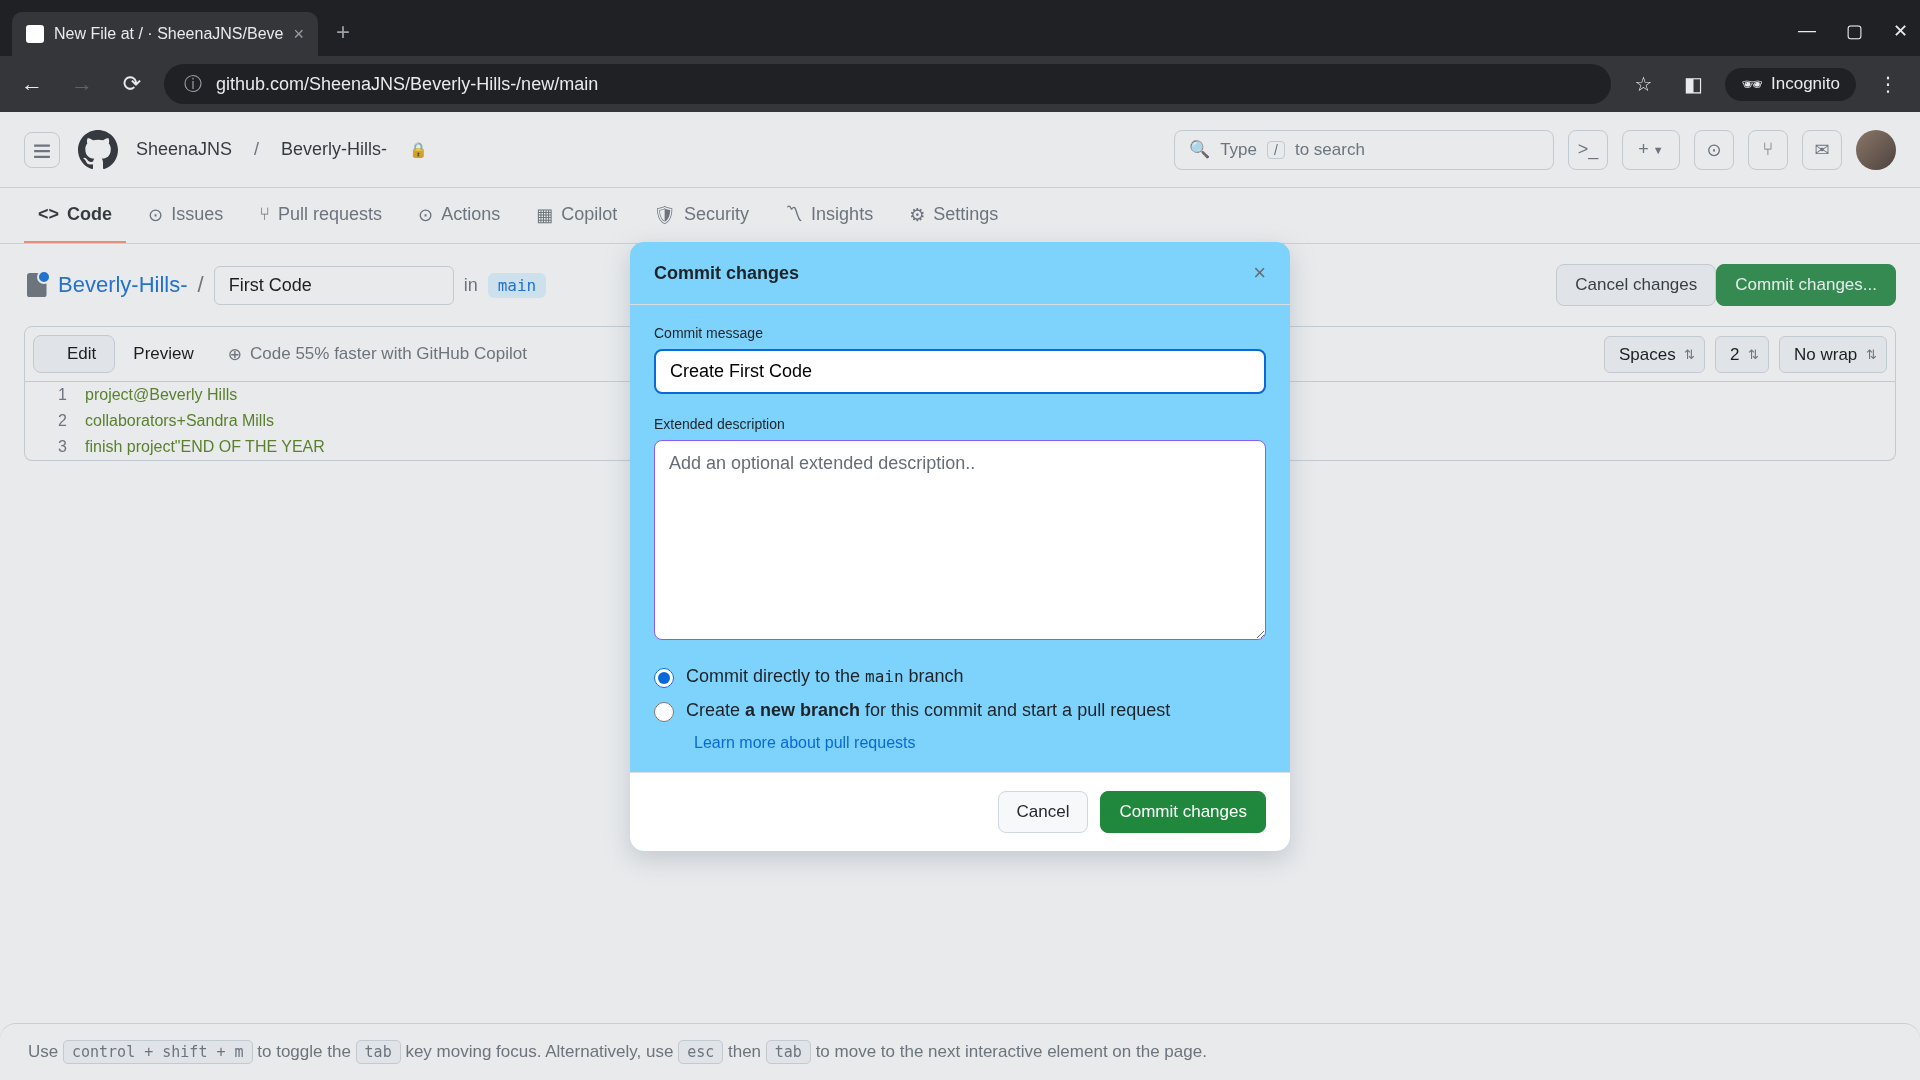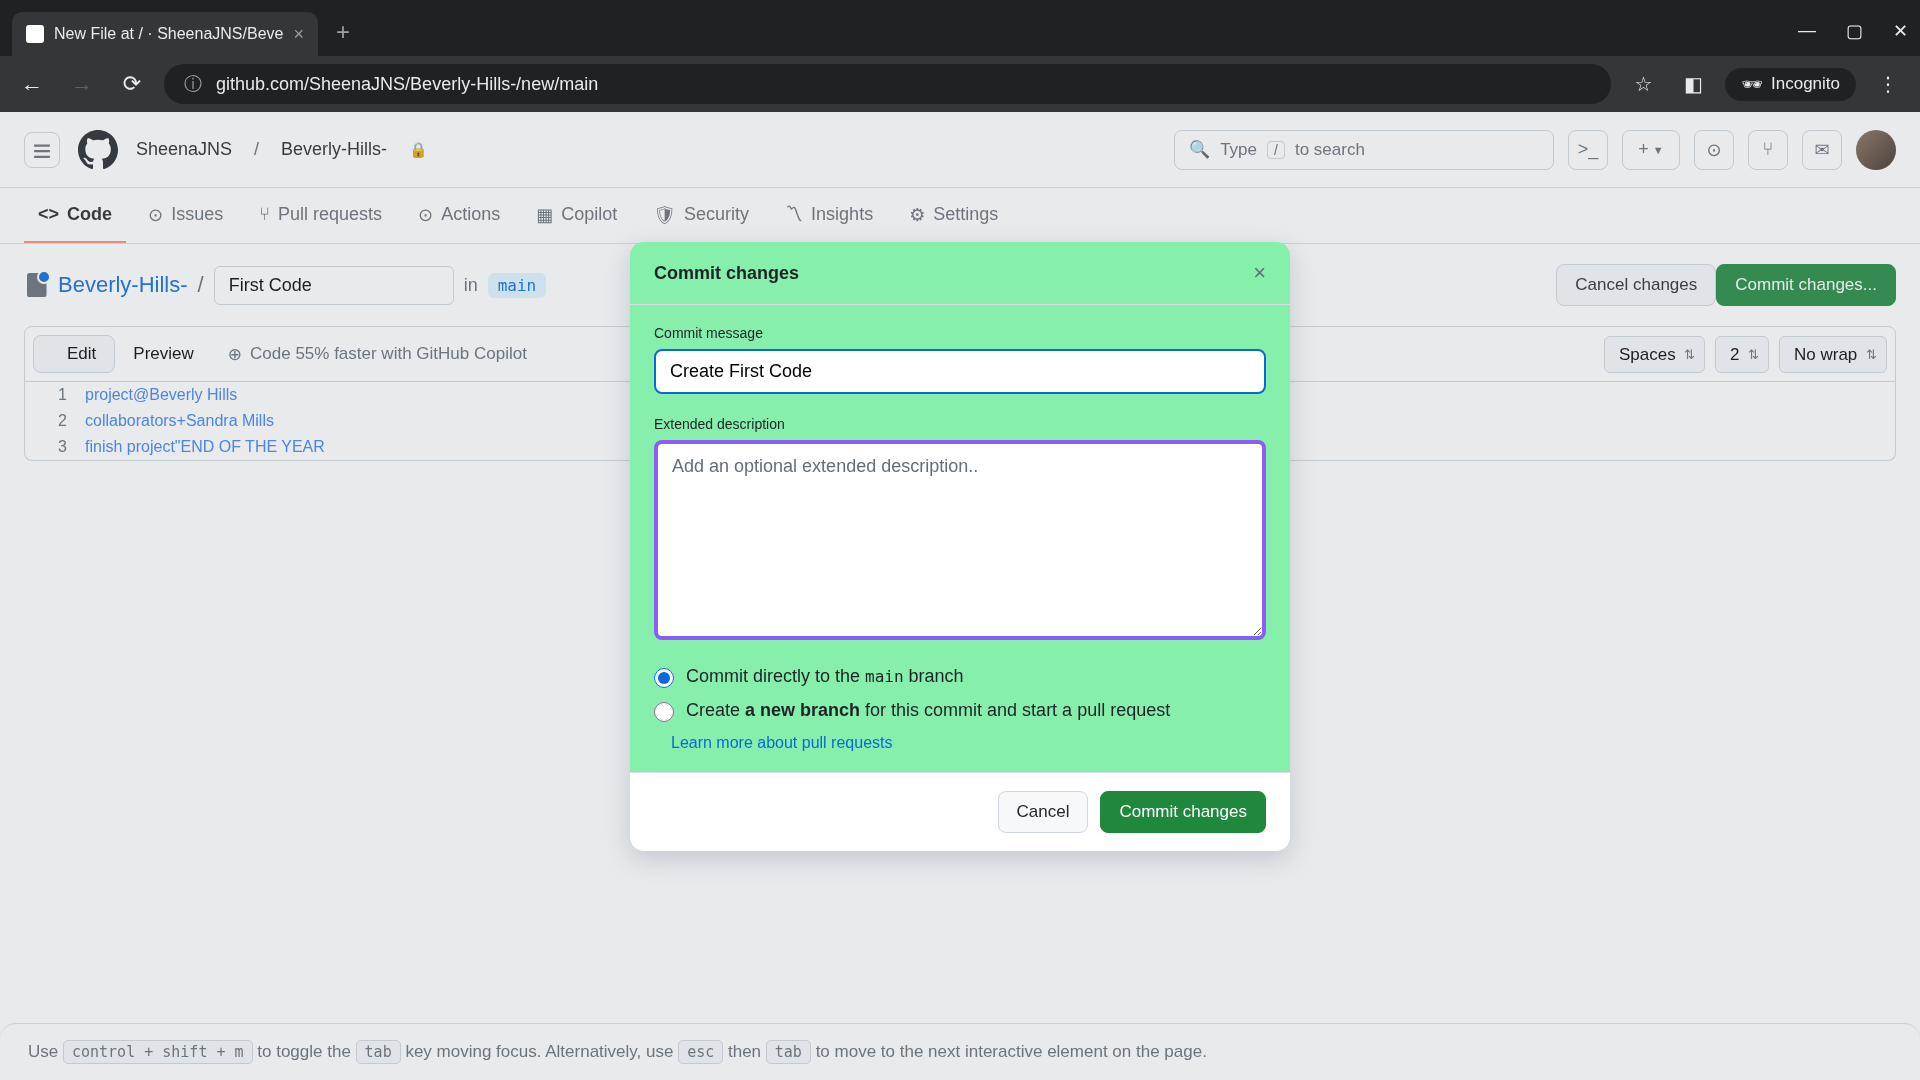--- a/index.html
+++ b/index.html
@@ -62,42 +62,42 @@
 .ed-tab.active { background:#f6f8fa; border:1px solid #d0d7de; font-weight:500;padding-left:33px; }
 .copilot-hint { display:flex; align-items:center; gap:8px; padding:8px 16px; color:#656d76; font-size:17px; cursor:pointer; }
 .editor-toolbar-right { margin-left:auto; display:flex; gap:10px; }
 .ed-select { border:1px solid #d0d7de; border-radius:6px; padding:8px 28px 8px 14px; font-size:17px; background:#f6f8fa; cursor:pointer; appearance:none; position:relative; }
 .sel-wrap { position:relative; display:inline-block; }
 .sel-wrap::after { content:"⇅"; position:absolute; right:10px; top:50%; transform:translateY(-50%); color:#656d76; font-size:13px; pointer-events:none; }
 
 .editor-body { border:1px solid #d0d7de; border-top:none; border-radius:0 0 8px 8px; font-family:ui-monospace,monospace; font-size:16px; }
 .code-line { display:flex; }
 .gutter { width:60px; text-align:right; padding:4px 18px 4px 0; color:#656d76; user-select:none; }
-.code { padding:4px 0; color:#3b82f6; }
+.code { padding:4px 0; color:#4d7c0f; }
 
 .footer-hint { position:absolute; bottom:0; left:0; right:0; padding:18px 28px; color:#656d76; font-size:17px; border-top:1px solid #d8dee4; background:#fff;border-radius:16px; }
 .footer-hint kbd { background:#f6f8fa; border:1px solid #d0d7de; border-radius:5px; padding:2px 8px; font-family:ui-monospace,monospace; font-size:15px; }
 
 
 .overlay { position:absolute; inset:0; background:rgba(140,149,159,0.2); display:flex; align-items:flex-start; justify-content:center; padding-top:130px; }
-.modal { background:#86efac; border-radius:14px; width:660px; box-shadow:0 8px 24px rgba(140,149,159,0.4); overflow:hidden; }
+.modal { background:#7dd3fc; border-radius:14px; width:660px; box-shadow:0 8px 24px rgba(140,149,159,0.4); overflow:hidden; }
 .modal-head { display:flex; align-items:center; padding:18px 24px; border-bottom:1px solid #d8dee4; }
 .modal-title { font-size:18px; font-weight:600; color:#1f2328; }
 .modal-close { margin-left:auto; color:#656d76; font-size:22px; cursor:pointer; background:none; border:none; }
 .modal-body { padding:20px 24px; }
 .m-label { font-size:14px; color:#1f2328; font-weight:500; margin-bottom:8px; display:block; }
 .m-input { width:100%; border:2px solid #0969da; border-radius:8px; padding:10px 14px; font-size:18px; outline:none; }
-.m-textarea { width:100%; border:4px solid #8b5cf6; border-radius:8px; padding:12px 14px; font-size:18px; height:200px; resize:vertical; outline:none; color:#1f2328; }
+.m-textarea { width:100%; border:1px solid #8b5cf6; border-radius:8px; padding:12px 14px; font-size:18px; height:200px; resize:vertical; outline:none; color:#1f2328; }
 .m-textarea::placeholder { color:#656d76; }
 .m-section { margin-bottom:22px; }
 .radio-row { display:flex; align-items:flex-start; gap:12px; margin-bottom:12px; font-size:18px; color:#1f2328; }
 .radio-row input[type=radio] { width:20px; height:20px; accent-color:#0969da; margin-top:2px; cursor:pointer; }
 .radio-row code { font-family:ui-monospace,monospace; font-size:16px; }
 .radio-row strong { font-weight:600; }
-.learn-link { color:#0969da; font-size:16px; margin-left:17px; cursor:pointer; }
+.learn-link { color:#0969da; font-size:16px; margin-left:40px; cursor:pointer; }
 .modal-foot { display:flex; justify-content:flex-end; gap:12px; padding:18px 24px; border-top:1px solid #d8dee4; background:#fff; }
 </style>
 </head>
 <body>
 
 <div class="browser-top">
   <div class="tab">
     <div class="tab-favicon"></div>
     <span>New File at / · SheenaJNS/Beve</span>
     <span class="tab-close">×</span>

